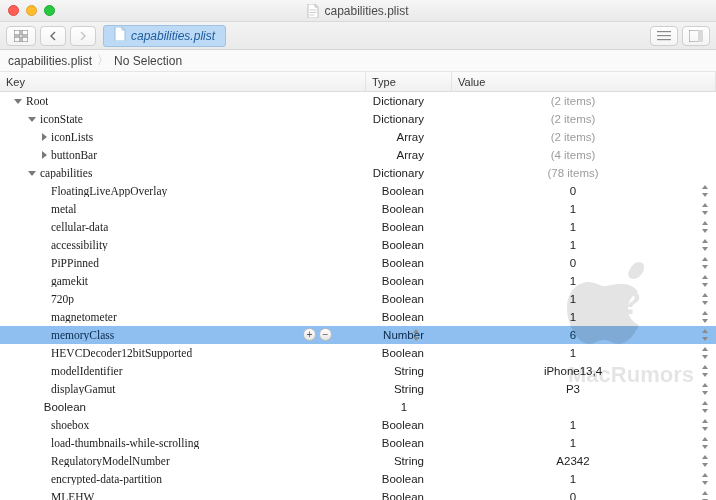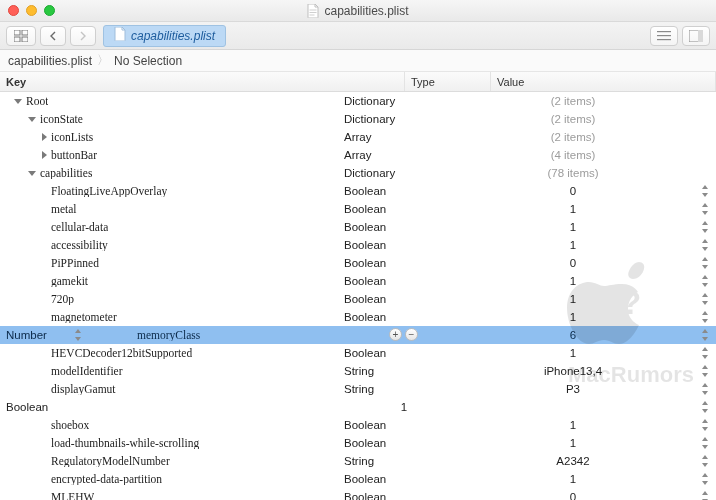--- a/index.html
+++ b/index.html
@@ -79,21 +79,21 @@
     height:20px;
     background:linear-gradient(#fbfbfb,#f0f0f0);
     border-bottom:1px solid #dcdcdc;
     display:flex; font-size:11px; color:#333;
   }
   .colhdr > div {
     border-right:1px solid #e3e3e3;
     display:flex; align-items:center;
     padding:0 6px;
   }
-  .col-key   { width:405px;font-weight:bold; }
+  .col-key   { width:366px; }
   .col-type  { width:86px; }
   .col-value { flex:1; position:relative; }
   
   .rows { }
   .row {
     height:18px;
     display:flex;
     align-items:center;
     font-size:11.5px;
     color:#222;
@@ -120,21 +120,21 @@
   .tri.down  { border-width:5px 4px 0 4px; border-color:#7a7a7a transparent transparent transparent; }
   .row.selected {
     background:#8fbff0;
     color:#0b2a4a;
   }
   .keytext { white-space:nowrap; overflow:hidden; text-overflow:ellipsis;font-family:Liberation Serif, serif; }
   .type-stepper {
     color:#8a8a8a; display:none;
   }
   .row.selected .type-stepper { display:flex; position:absolute; right:4px; }
-  .row .cell.type { position:relative; }
+  .row .cell.type { position:relative;justify-content:flex-end; }
   .addrem {
     position:absolute; right:6px; top:2px;
     display:none; gap:3px;
   }
   .row.selected .addrem { display:flex; }
   .circ {
     width:13px;height:13px;border-radius:50%;
     background:linear-gradient(#fff,#e5e5e5);
     border:1px solid #bdbdbd;
     display:flex;align-items:center;justify-content:center;
@@ -439,37 +439,37 @@
         <span>1</span>
         <span class="stepper">
           <svg width="8" height="12" viewBox="0 0 8 12">
             <path d="M4 0L7 4H1z" fill="#8a8a8a"></path>
             <path d="M4 12L1 8h6z" fill="#8a8a8a"></path>
           </svg>
         </span>
       </div>
     </div>
     <div class="row selected">
-      <div class="cell type">
-        <span>Number</span>
-        <span class="type-stepper">
-          <svg width="8" height="12" viewBox="0 0 8 12">
-            <path d="M4 0L7 4H1z" fill="#8a8a8a"></path>
-            <path d="M4 12L1 8h6z" fill="#8a8a8a"></path>
-          </svg>
-        </span>
-      </div>
       <div class="cell key">
         <span style="display: inline-block; width: 38px;"></span>
         <span style="display: inline-block; width: 9px;"></span>
         <span class="keytext">memoryClass</span>
         <div class="addrem">
           <div class="circ">+</div>
           <div class="circ">−</div>
         </div>
+      </div>
+      <div class="cell type">
+        <span>Number</span>
+        <span class="type-stepper">
+          <svg width="8" height="12" viewBox="0 0 8 12">
+            <path d="M4 0L7 4H1z" fill="#8a8a8a"></path>
+            <path d="M4 12L1 8h6z" fill="#8a8a8a"></path>
+          </svg>
+        </span>
       </div>
       <div class="cell val">
         <span>6</span>
         <span class="stepper">
           <svg width="8" height="12" viewBox="0 0 8 12">
             <path d="M4 0L7 4H1z" fill="#8a8a8a"></path>
             <path d="M4 12L1 8h6z" fill="#8a8a8a"></path>
           </svg>
         </span>
       </div>

